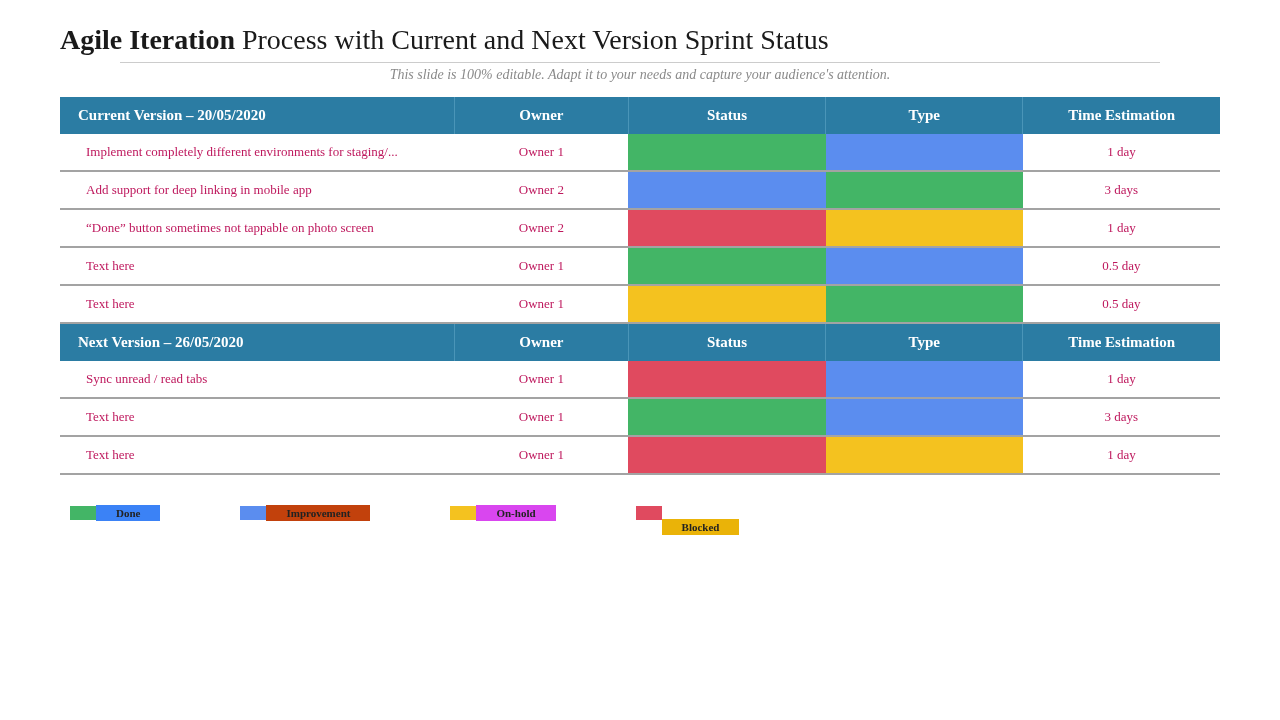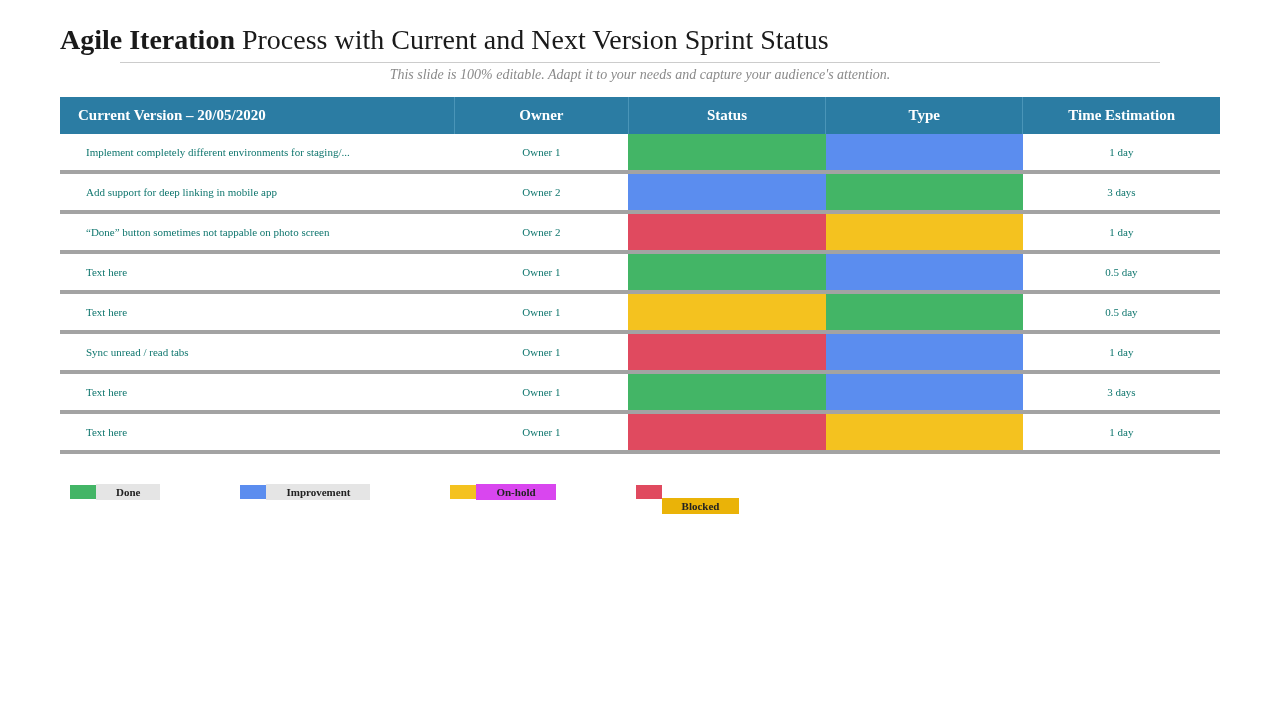--- a/index.html
+++ b/index.html
@@ -42,24 +42,24 @@
     text-align: center;
     border-right: 1px solid #4a95b8;
   }
   .section-header td:first-child {
     text-align: left;
     padding-left: 18px;
   }
   .section-header td:last-child { border-right: none; }
   .data-row td {
     background: #fff;
-    font-size: 11px;
-    color: #0f766e;
+    font-size: 13px;
+    color: #be185d;
     padding: 10px 12px;
-    border-bottom: 4px solid #a3a3a3;
+    border-bottom: 2px solid #a3a3a3;
     text-align: center;
   }
   .data-row td:first-child {
     text-align: left;
     padding-left: 26px;
   }
   .data-row td.color-cell { padding: 0; }
   .color-cell .swatch {
     width: 100%;
     height: 36px;
@@ -84,22 +84,22 @@
     width: 26px;
     height: 14px;
     margin-right: 0;
   }
   .legend-label {
     font-size: 11px;
     font-weight: bold;
     padding: 2px 20px;
     color: #222;
   }
-  .lg-done .legend-label { background: #e5e5e5; }
-  .lg-improvement .legend-label { background: #e5e5e5; }
+  .lg-done .legend-label { background: #3b82f6; }
+  .lg-improvement .legend-label { background: #c2410c; }
   .lg-onhold .legend-label { background: #d946ef; }
   .lg-blocked .legend-label { background: #eab308; margin-top: 28px; }
 </style>
 </head>
 <body>
 
 <div class="title">
   <span class="bold">Agile Iteration</span><span> Process with Current and Next Version Sprint Status</span>
 </div>
 <hr class="divider">
@@ -169,20 +169,27 @@
         <td>Text here</td>
         <td>Owner 1</td>
         <td class="color-cell">
           <div class="swatch" style="background: rgb(244, 194, 31);"></div>
         </td>
         <td class="color-cell">
           <div class="swatch" style="background: rgb(67, 181, 102);"></div>
         </td>
         <td>0.5 day</td>
       </tr>
+      <tr class="section-header">
+        <td>Next Version – 26/05/2020</td>
+        <td>Owner</td>
+        <td>Status</td>
+        <td>Type</td>
+        <td>Time Estimation</td>
+      </tr>
       <tr class="data-row">
         <td>Sync unread / read tabs</td>
         <td>Owner 1</td>
         <td class="color-cell">
           <div class="swatch" style="background: rgb(224, 74, 95);"></div>
         </td>
         <td class="color-cell">
           <div class="swatch" style="background: rgb(91, 141, 239);"></div>
         </td>
         <td>1 day</td>

